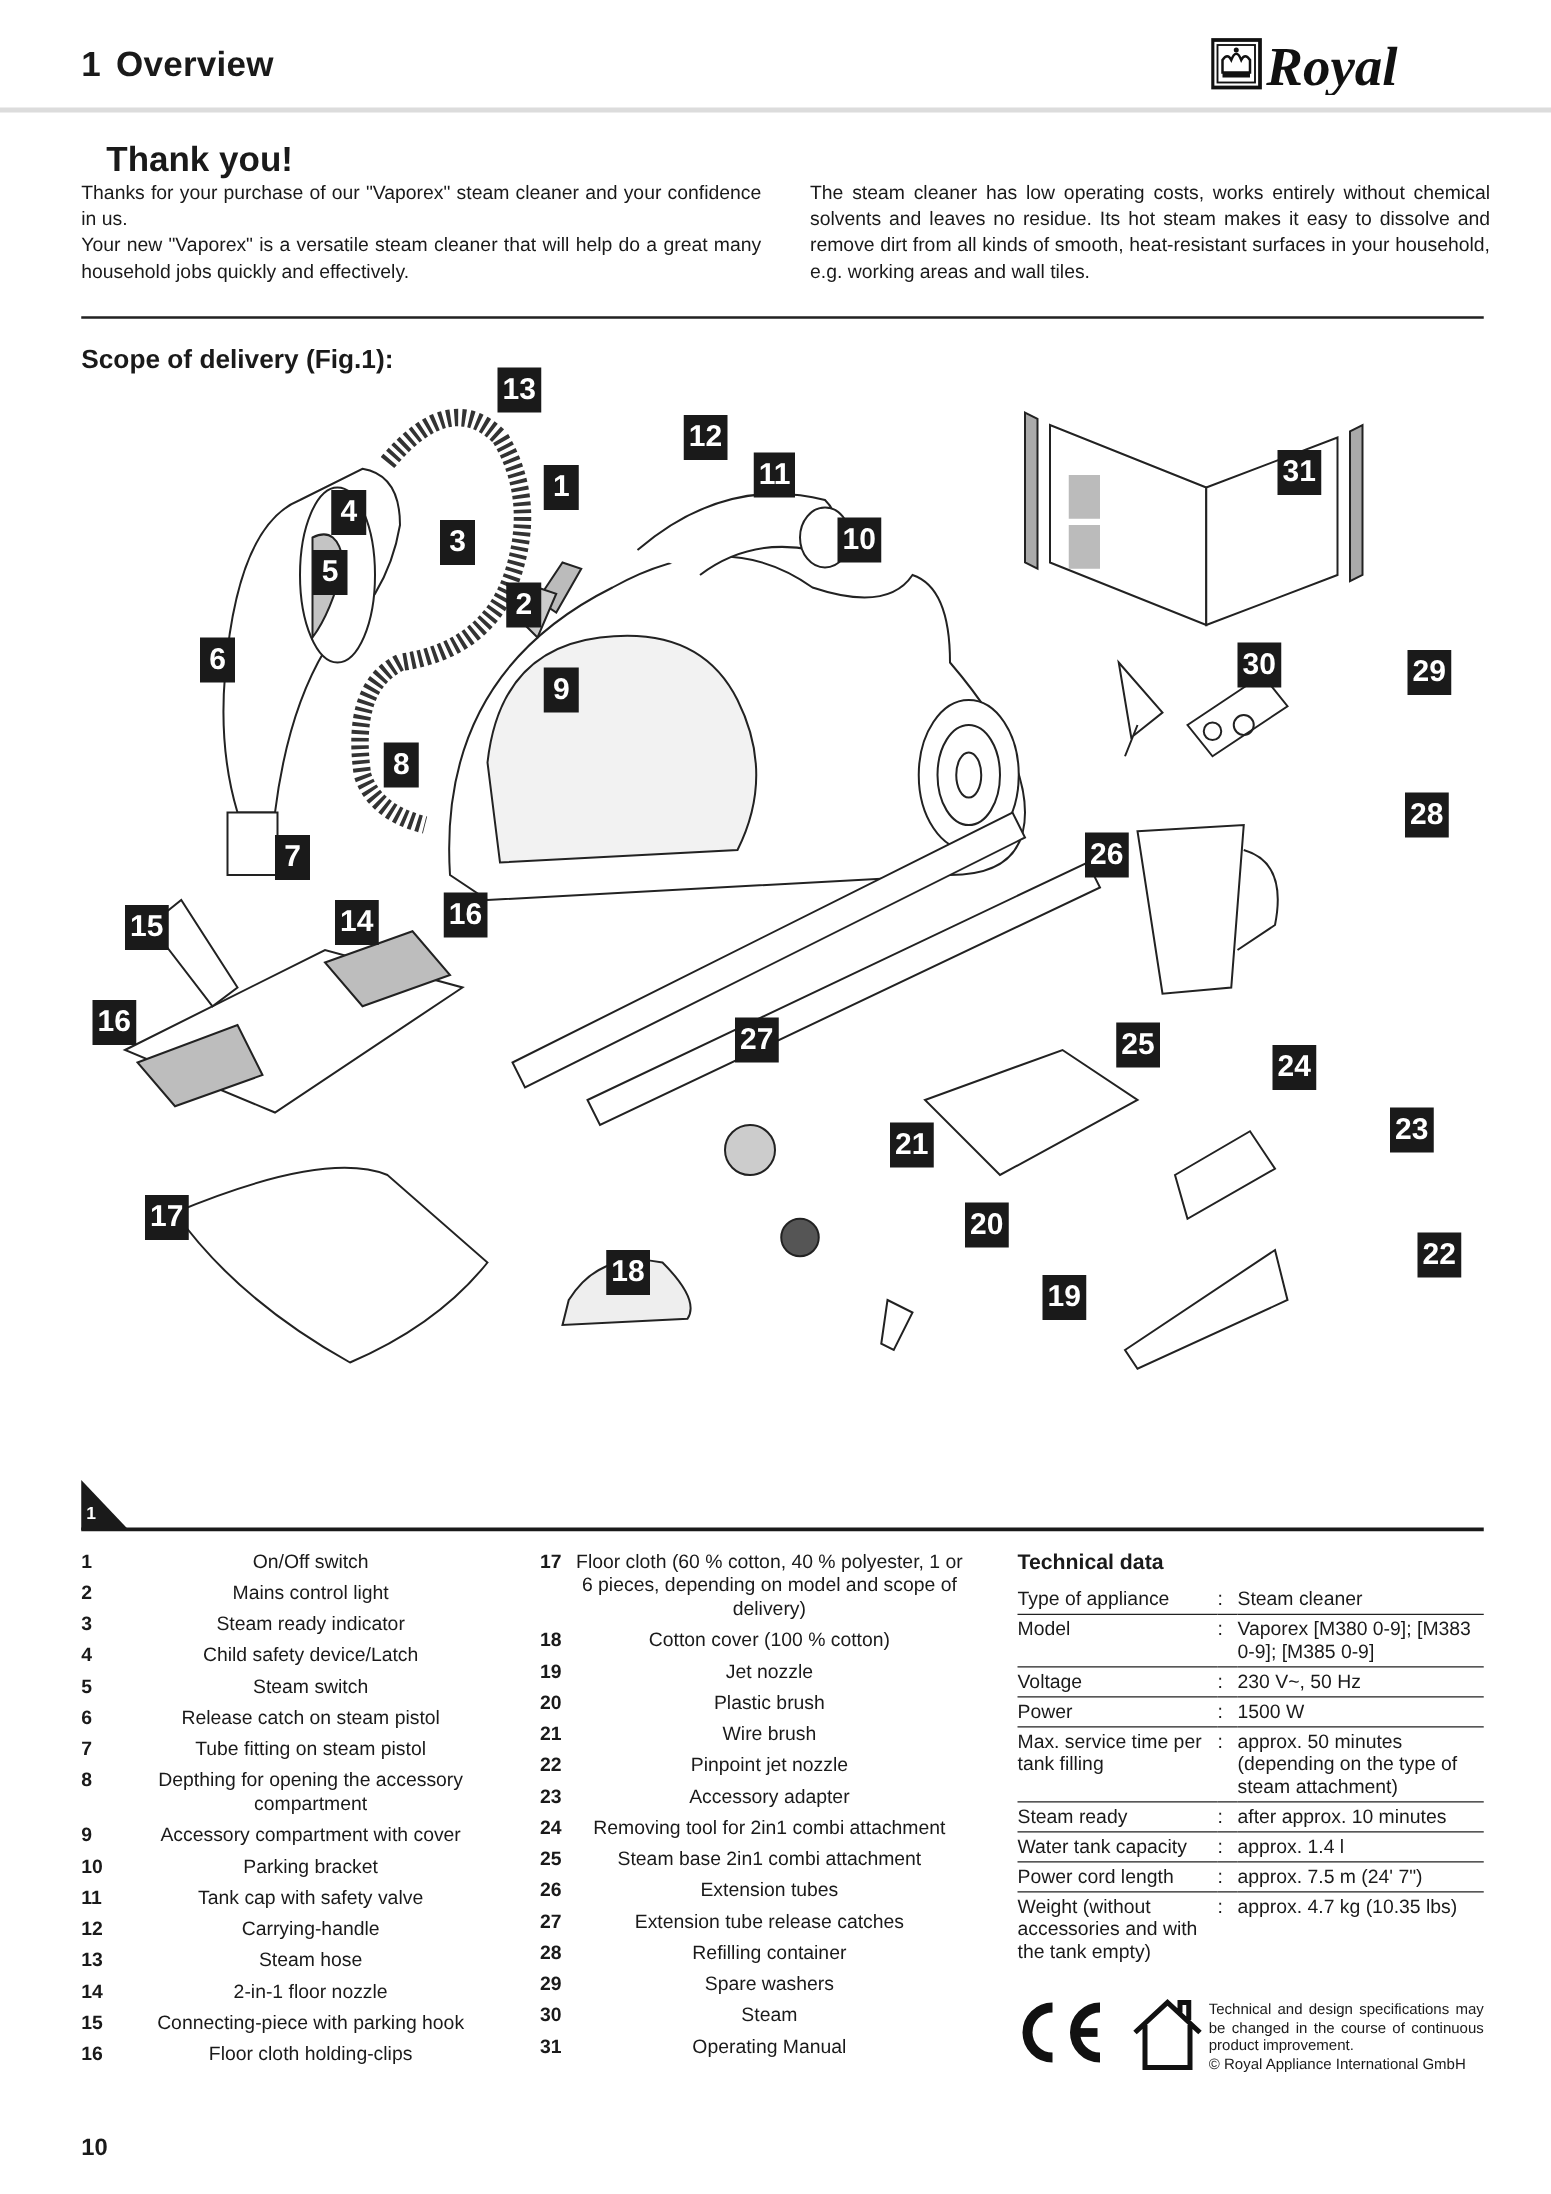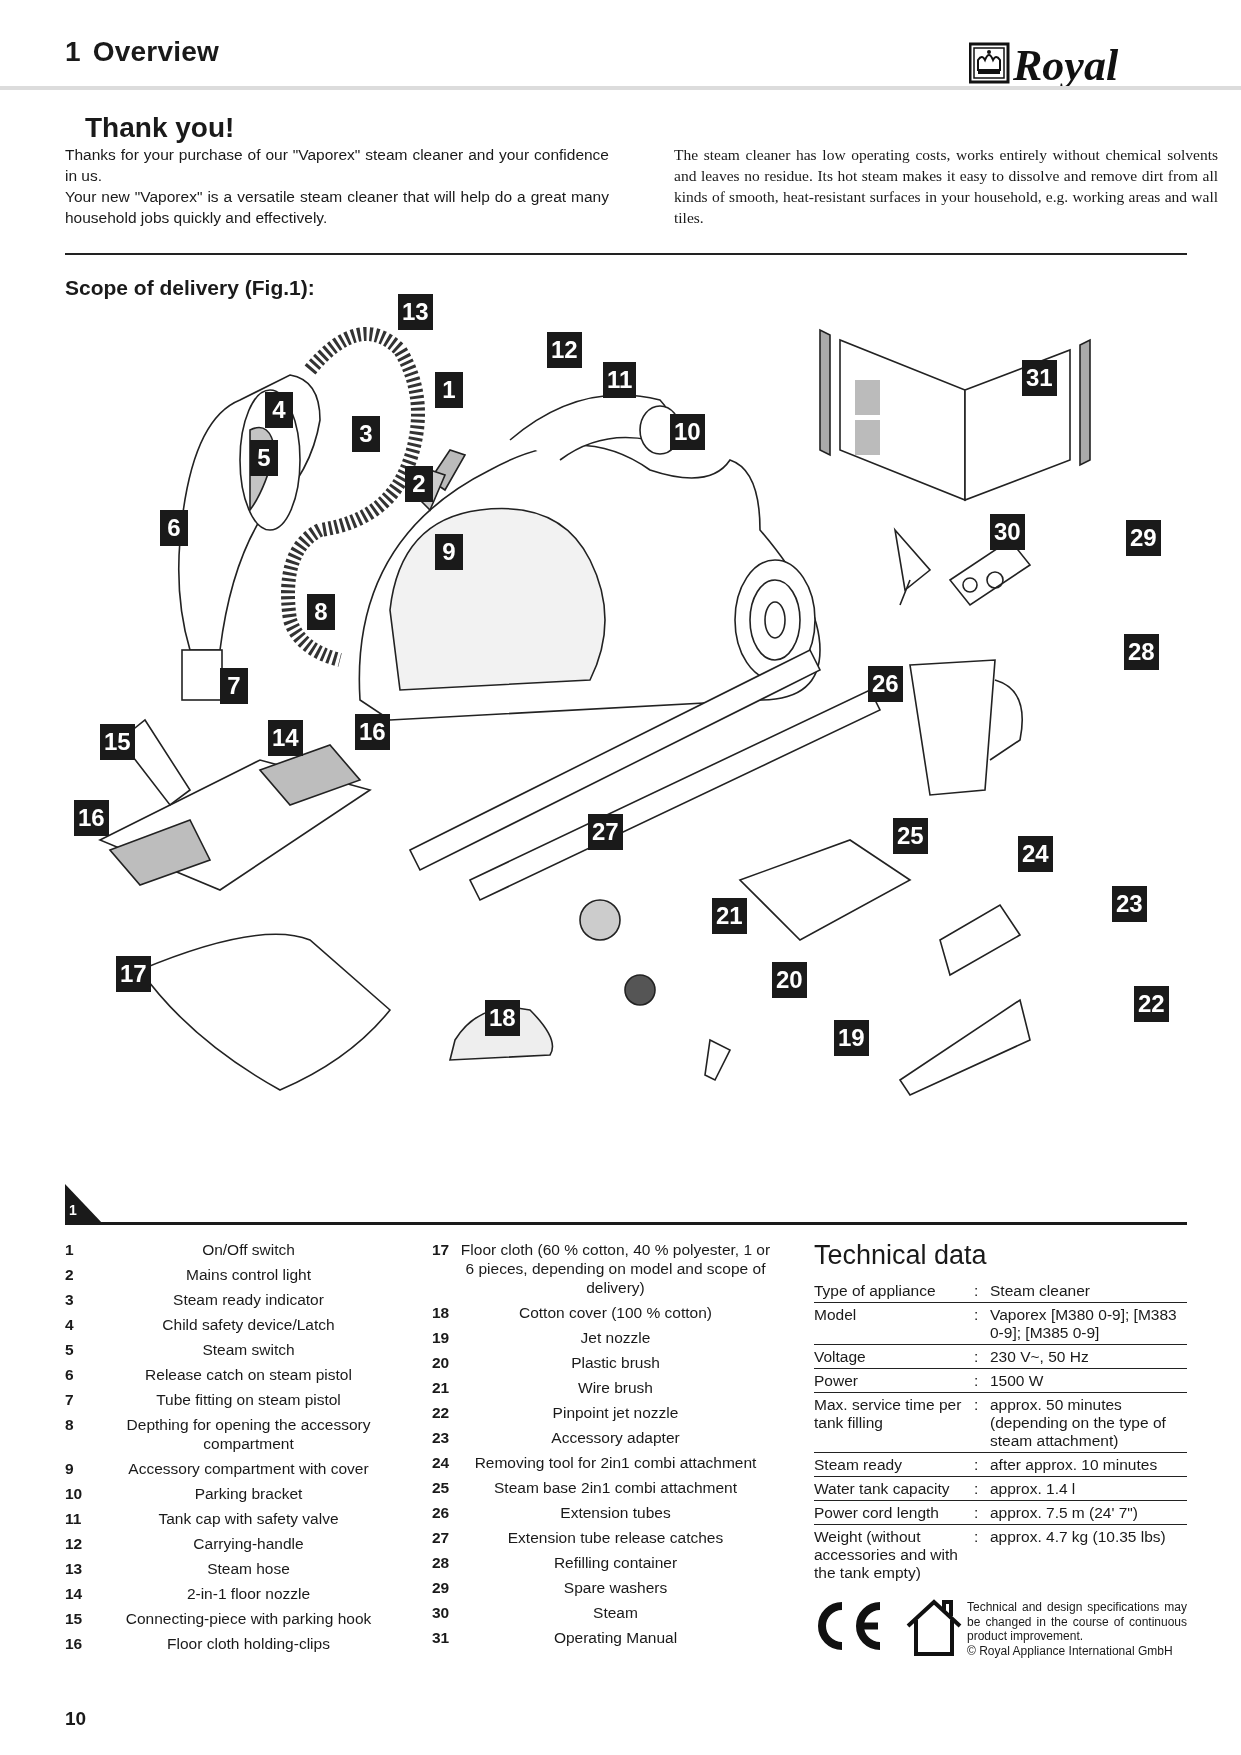--- a/index.html
+++ b/index.html
@@ -1,48 +1,48 @@
 <!DOCTYPE html>
 <html><head>
 <meta charset="utf-8">
 <style>
   * { box-sizing: border-box; margin: 0; padding: 0; }
   html, body { width: 1241px; height: 1755px; background: #ffffff; }
   body { position: relative; font-family: "Liberation Sans", sans-serif; color: #1a1a1a; overflow: hidden; }
 
   .header-title { position: absolute; left: 65px; top: 36px; font-size: 28px; font-weight: bold; letter-spacing: 0.2px; }
   .header-title .num { margin-right: 12px; }
-  .logo { position: absolute; left: 969px; top: 40px; width: 220px; height: 48px; }
+  .logo { position: absolute; left: 969px; top: 28px; width: 220px; height: 48px; }
   .header-rule { position: absolute; left: 0; top: 86px; width: 1241px; height: 4px; background: #dcdcdc; }
 
   .thanks-title { position: absolute; left: 65px; top: 112px; font-size: 28px; font-weight: bold; margin-left: 20px; }
   .para { position: absolute; top: 144px; width: 544px; font-size: 15.5px; line-height: 21px; text-align: justify; }
   .para p { margin: 0; }
   .para.left { left: 65px; }
-  .para.right { left: 674px; font-family: Liberation Serif, serif; }
+  .para.right { left: 648px; }
 
   .rule-1 { position: absolute; left: 65px; top: 253px; width: 1122px; height: 1.5px; background: #222; }
   .scope-title { position: absolute; left: 65px; top: 276px; font-size: 21px; font-weight: bold; }
 
   .figure { position: absolute; left: 60px; top: 320px; width: 1130px; height: 900px; }
   .figure svg { position: absolute; left: 0; top: 0; }
   .callout { position: absolute; background: #1a1a1a; color: #fff; font-weight: bold; font-size: 24px; height: 36px; line-height: 36px; text-align: center; padding: 0 4px; min-width: 28px; font-family: "Liberation Sans", sans-serif; }
   .fig-rule { position: absolute; left: 65px; top: 1222px; width: 1122px; height: 3px; background: #1a1a1a; }
   .fig-corner { position: absolute; left: 65px; top: 1184px; width: 0; height: 0; border-left: 38px solid #1a1a1a; border-top: 40px solid transparent; }
   .fig-num { position: absolute; left: 69px; top: 1202px; color: #fff; font-weight: bold; font-size: 14px; }
 
   .list { position: absolute; top: 1240px; font-size: 15.5px; }
   .list .item { display: flex; line-height: 19px; margin-bottom: 6px; }
   .list .n { font-weight: bold; flex: 0 0 27px; }
   .list .t { flex: 1; text-align: center; }
   .list.c1 { left: 65px; width: 340px; }
   .list.c2 { left: 432px; width: 340px; }
 
   .tech { position: absolute; left: 814px; top: 1240px; width: 373px; }
-  .tech h3 { font-size: 27px; font-weight: normal; margin-bottom: 8px; }
+  .tech h3 { font-size: 17px; font-weight: bold; margin-bottom: 8px; }
   .tech table { width: 100%; border-collapse: collapse; font-size: 15.5px; }
   .tech td { vertical-align: top; line-height: 18px; padding: 3px 0 2px 0; }
   .tech tr { border-bottom: 1.5px solid #222; }
   .tech tr:last-child, .tech tr:first-child td { }
   .tech tr.last { border-bottom: none; margin-left: 16px; }
   .tech td.k { width: 160px; }
   .tech td.c { width: 16px; }
 
   .ce-logo { position: absolute; left: 812px; top: 1600px; width: 72px; height: 52px; }
   .house-icon { position: absolute; left: 904px; top: 1598px; width: 60px; height: 58px; }

